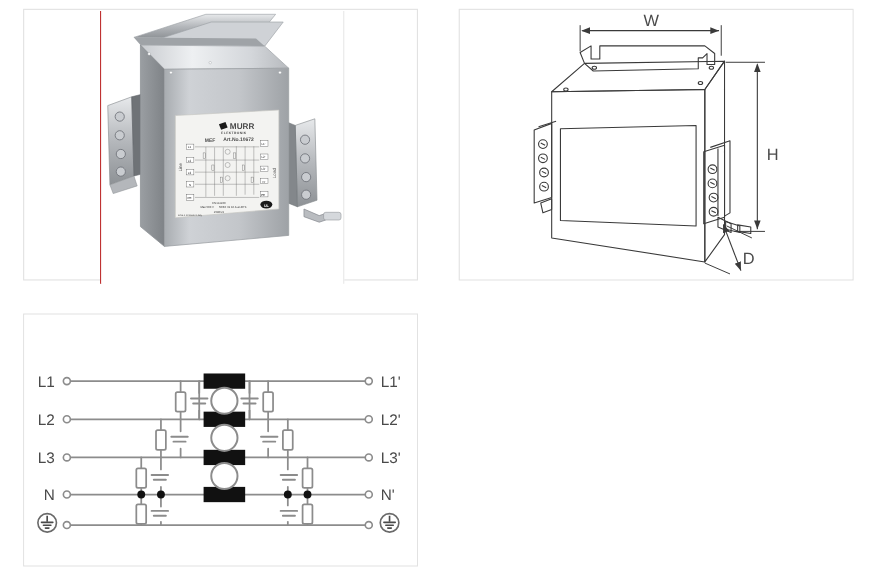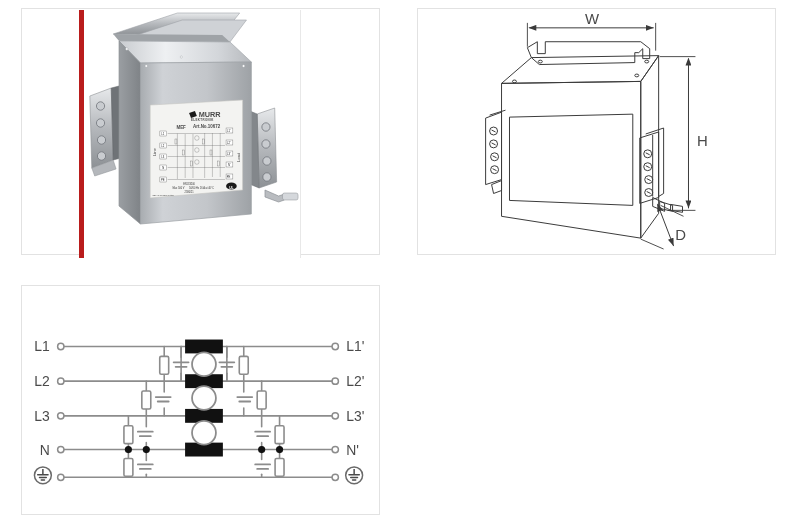--- a/index.html
+++ b/index.html
@@ -22,25 +22,25 @@
     border: 1px solid #e2e2e2;
     box-sizing: border-box;
   }
   #panel-photo   { left: 21px;  top: 8px;   width: 359px; height: 247px; }
   #panel-drawing { left: 417px; top: 8px;   width: 359px; height: 247px; }
   #panel-schem   { left: 21px;  top: 285px; width: 359px; height: 230px; }
 
   
   #photo-frame {
     position: absolute;
-    left: 57px;
+    left: 69px;
     top: 1px;
     width: 222px;
     height: 248px;
-    border-left: 5px solid #b91c1c;
+    border-left: 1px solid #b91c1c;
     border-right: 1px solid #e8e8e8;
     box-sizing: border-box;
     background: #ffffff;
     overflow: hidden;
   }
   .photo-svg { display:block; width:100%; height:100%; }
 
   
   #drawing-wrap {
     position: absolute;

